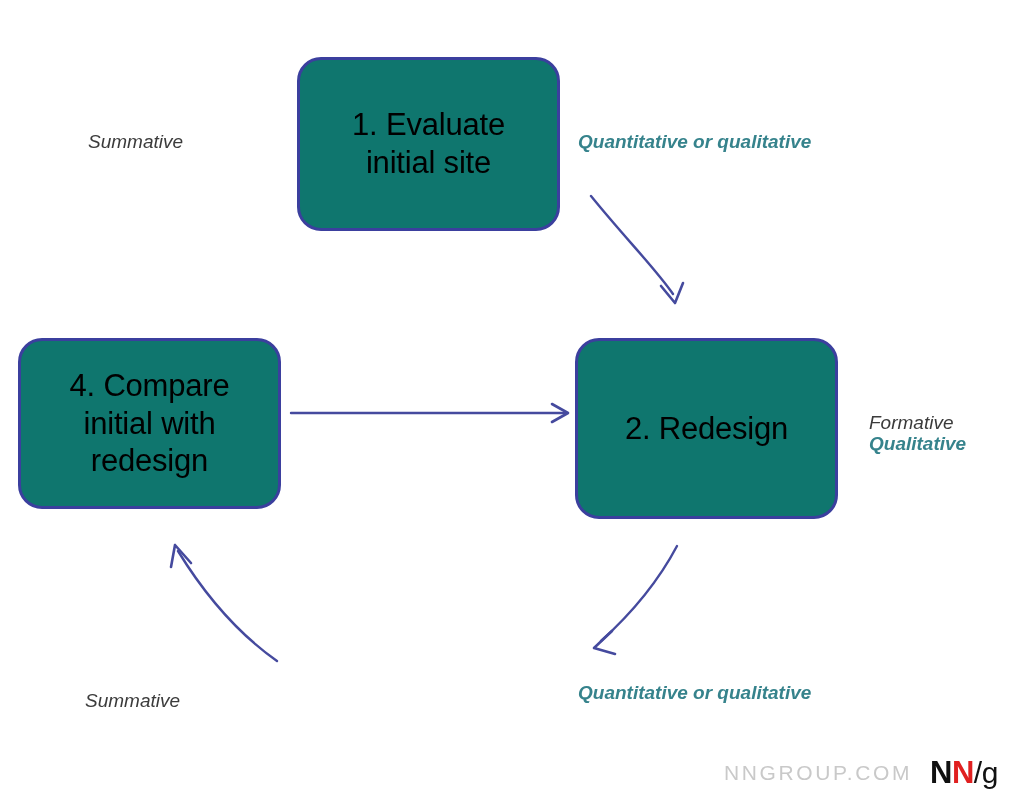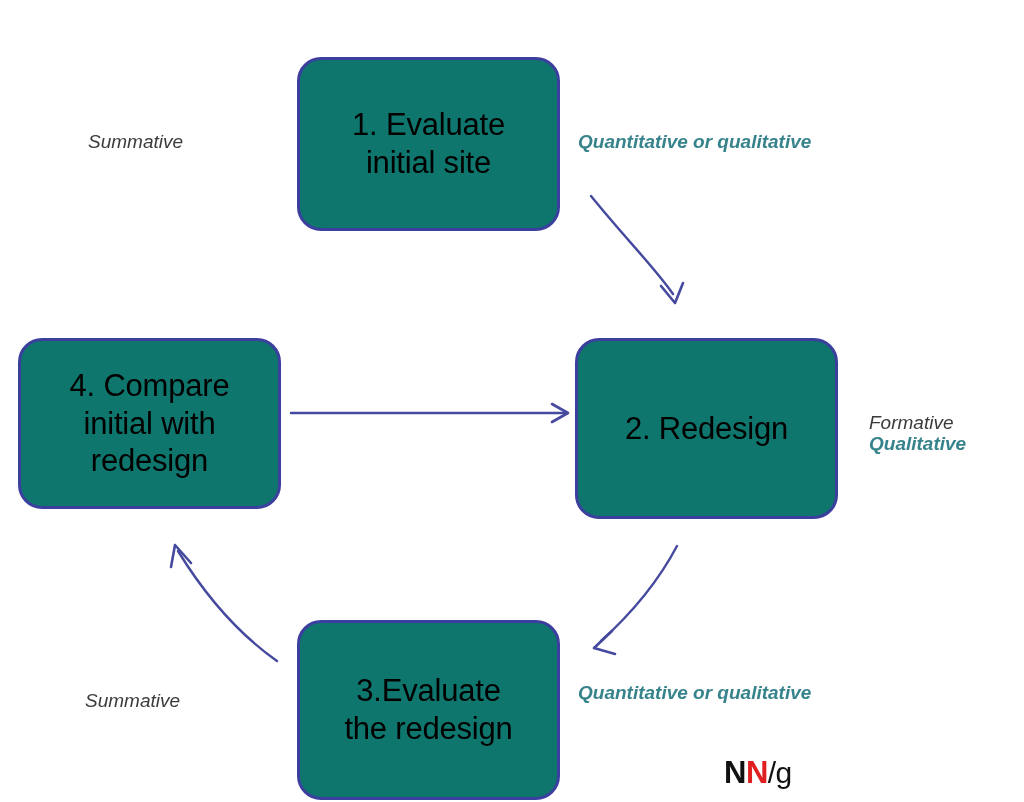--- a/index.html
+++ b/index.html
@@ -144,40 +144,39 @@
       <path class="arrow-path" d="M 277 661 C 243 637 208 600 178 551"></path>
       <path class="arrow-head" d="M 191 563 L 175 545 L 171 567"></path>
     </g>
   </svg>
 
   <div class="node" id="node-1">1. Evaluate
 initial site</div>
 
   <div class="node" id="node-2">2. Redesign</div>
 
-  <div class="node" id="node-3">3.Evaluate
-the redesign</div>
 
   <div class="node" id="node-4">4. Compare
 initial with
 redesign</div>
 
   <div class="label gray" id="label-summative-top">Summative</div>
 
   <div class="label teal" id="label-quant-top">Quantitative or qualitative</div>
 
   <div class="label gray" id="label-formative">Formative</div>
 
   <div class="label teal" id="label-qualitative">Qualitative</div>
 
   <div class="label gray" id="label-summative-bottom">Summative</div>
 
   <div class="label teal" id="label-quant-bottom">Quantitative or qualitative</div>
 
   <div id="footer">
+    <span id="footer-site">NNGROUP.COM</span>
     <span id="footer-logo">
       <span id="logo-n1">N</span>
         <span id="logo-n2">N</span>
         <span id="logo-slash-g">/g</span>
     </span>
   </div>
 
 </div>
 
 </body></html>

